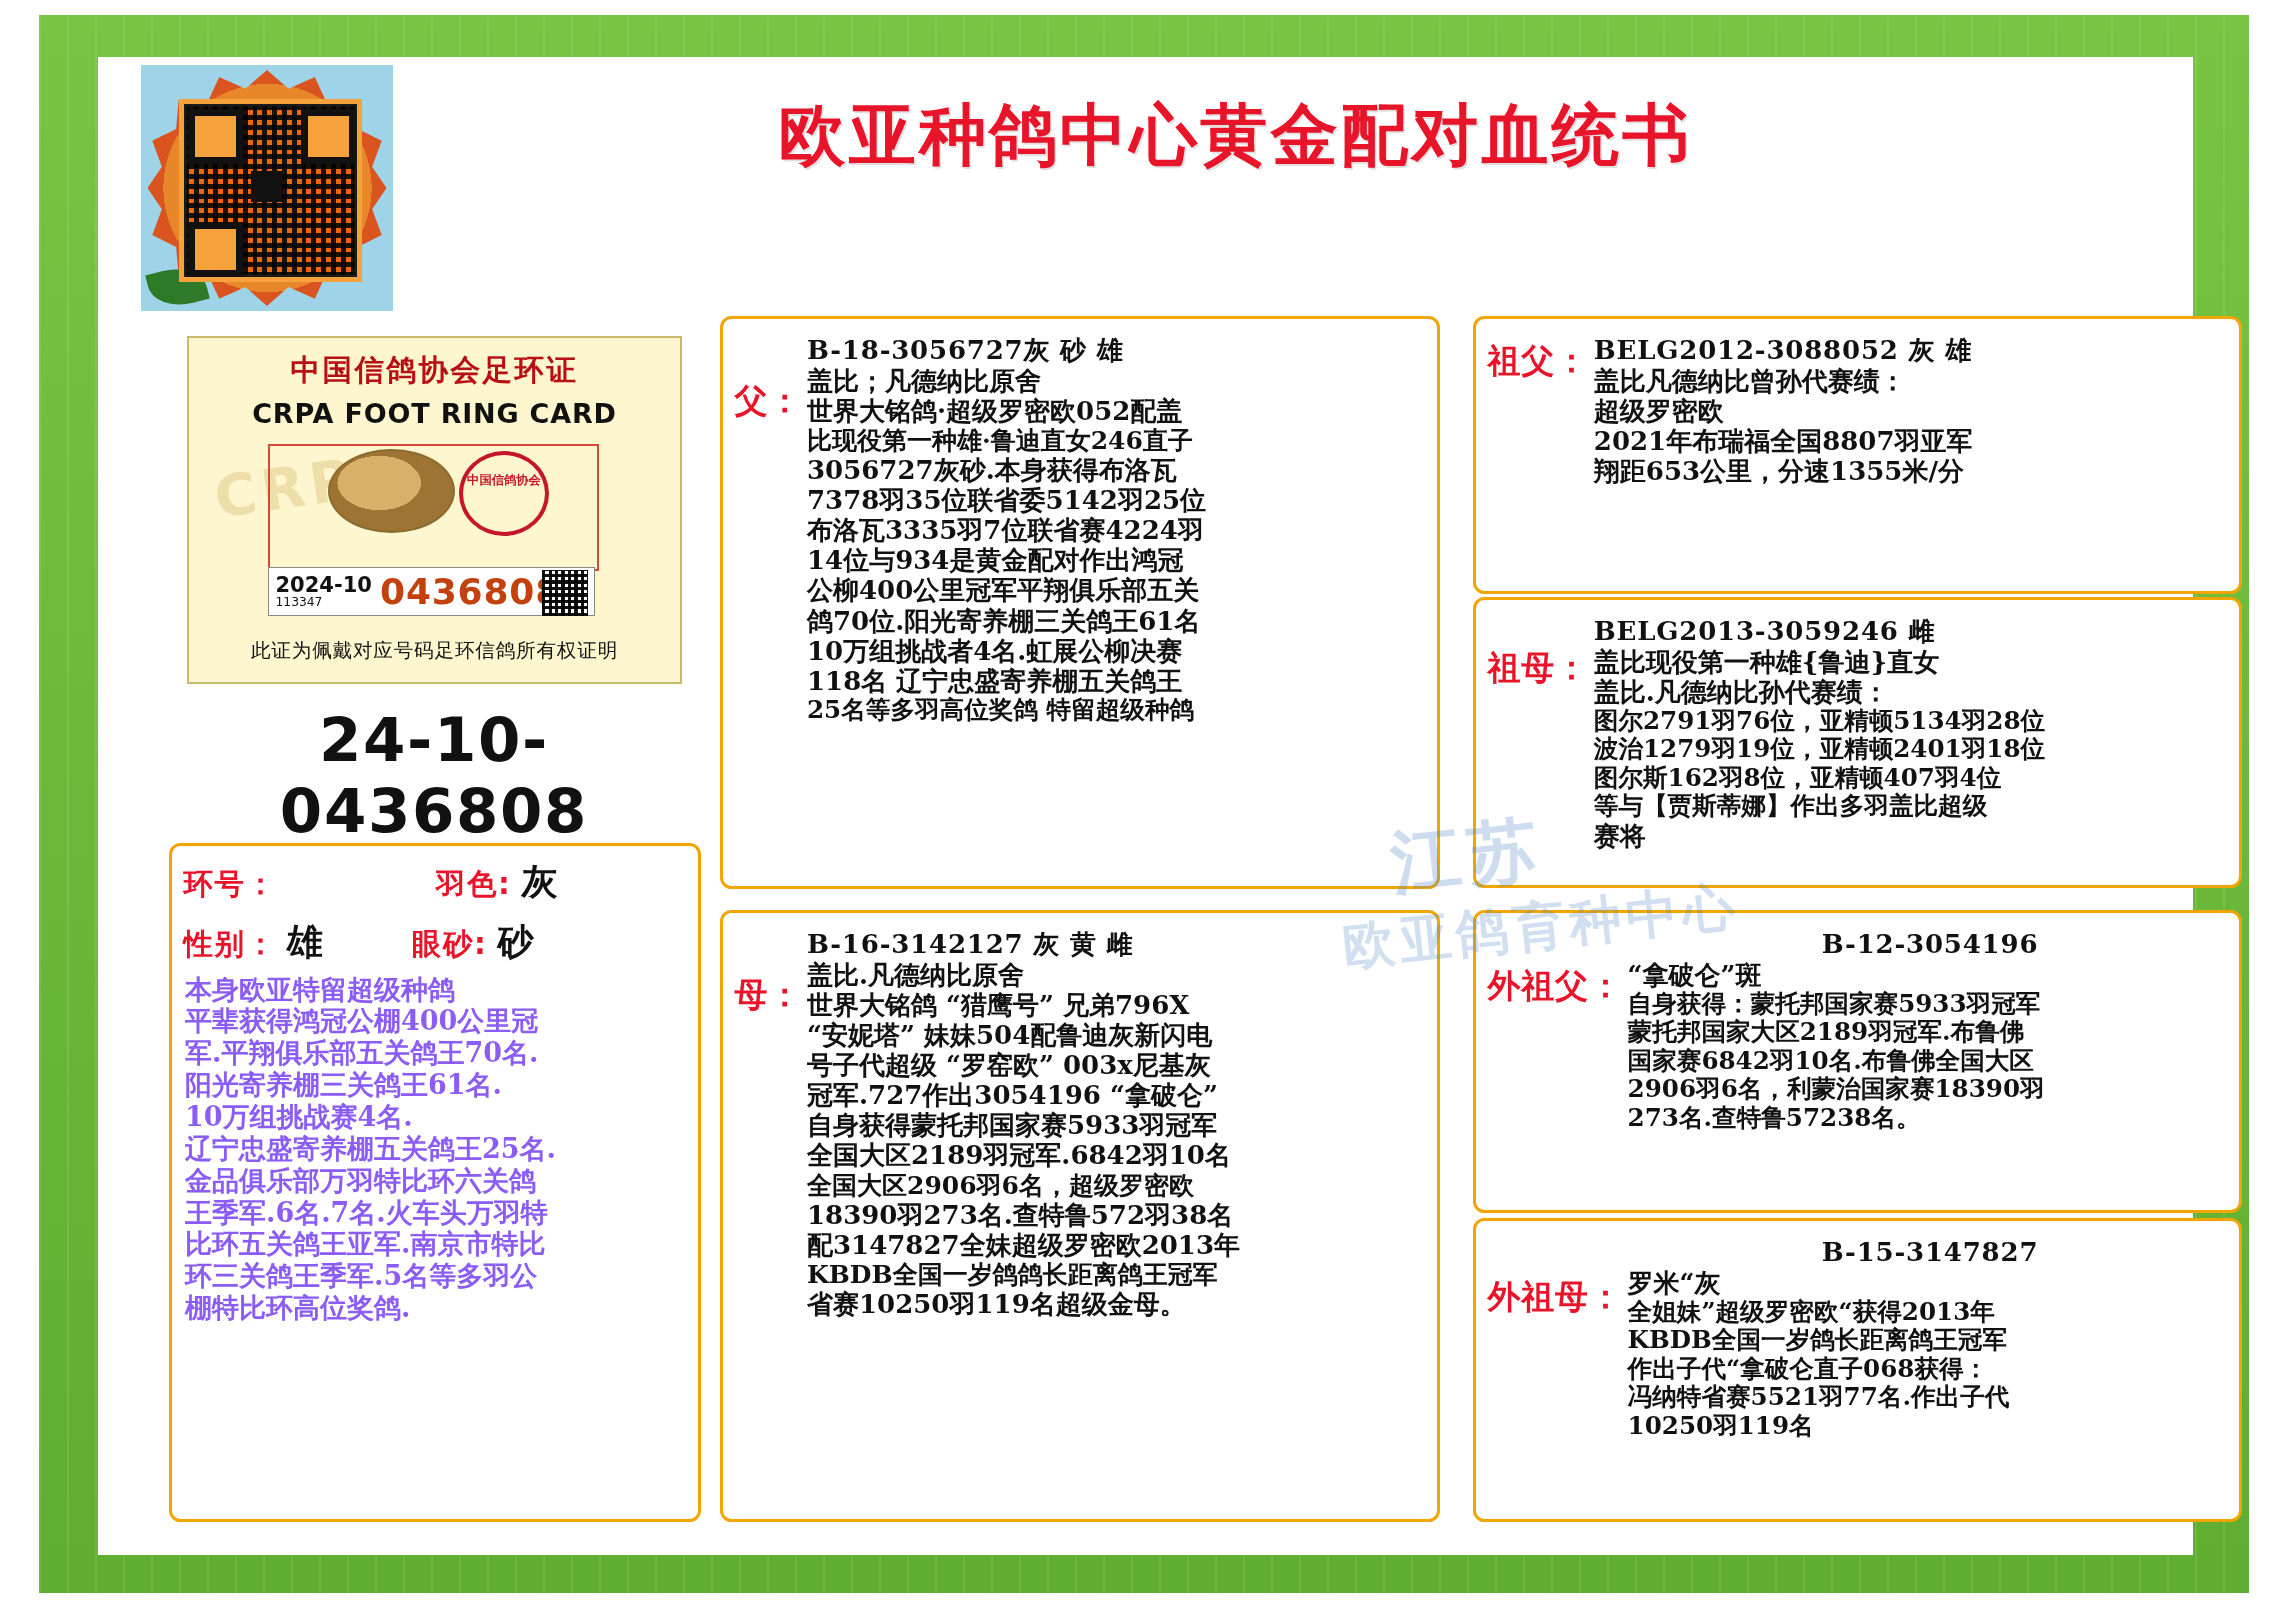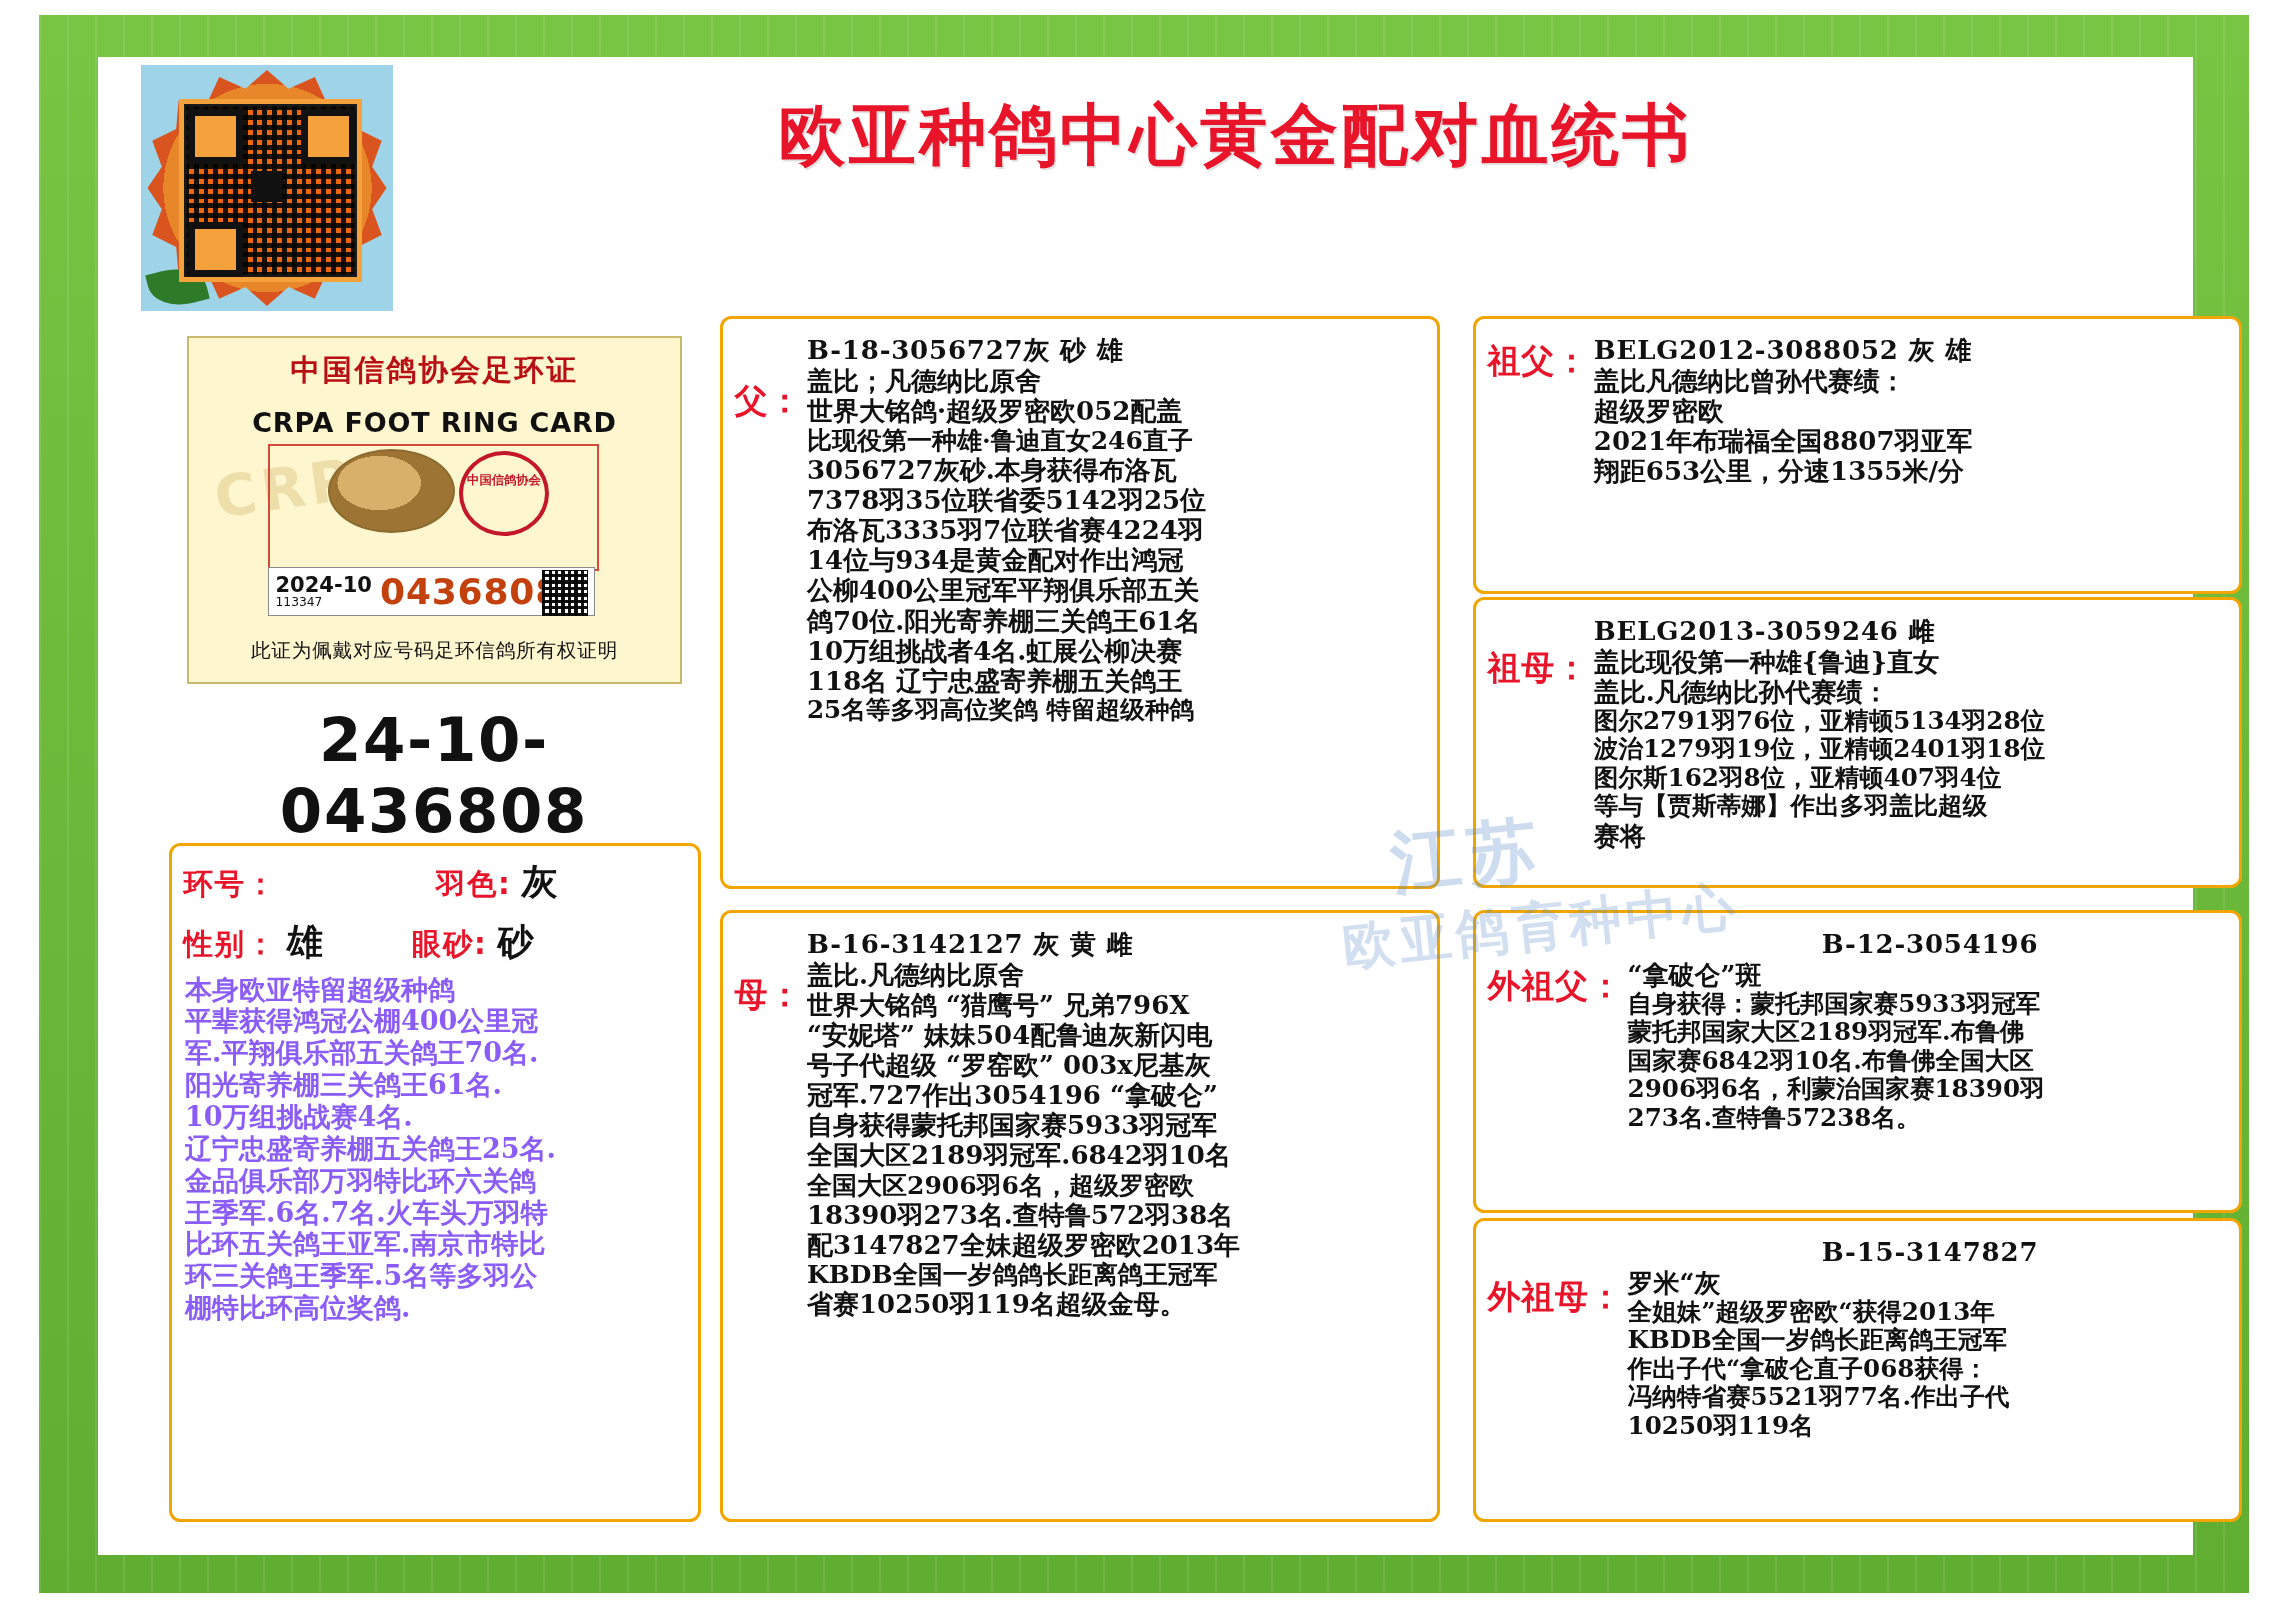--- a/index.html
+++ b/index.html
@@ -129,21 +129,21 @@
     color: #b80f14;
     font-size: 29.5px;
     font-weight: bold;
     letter-spacing: 2.5px;
   }
   .ring-card-sub {
     text-align: center;
     color: #111;
     font-size: 27px;
     font-weight: bold;
-    margin-top: 16px;
+    margin-top: 7px;
     letter-spacing: 0.8px;
   }
   .ring-card-body {
     position: absolute;
     left: 0; top: 106px;
     width: 491px; height: 180px;
   }
   .ring-watermark {
     position:absolute;
     left: 24.6px; top: 8.2px;

